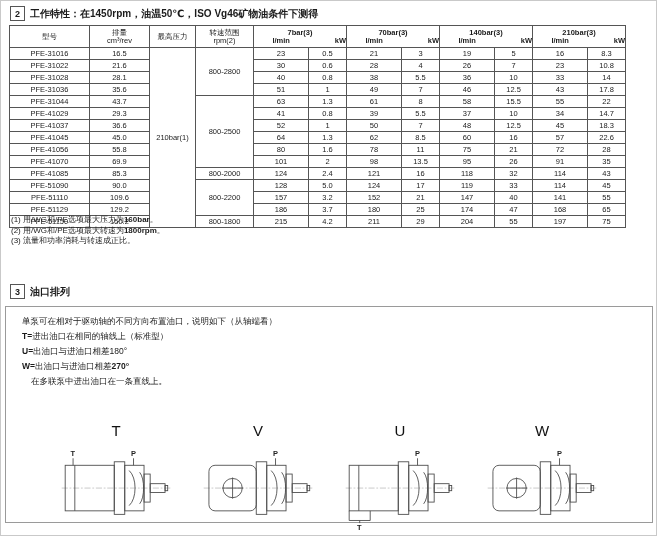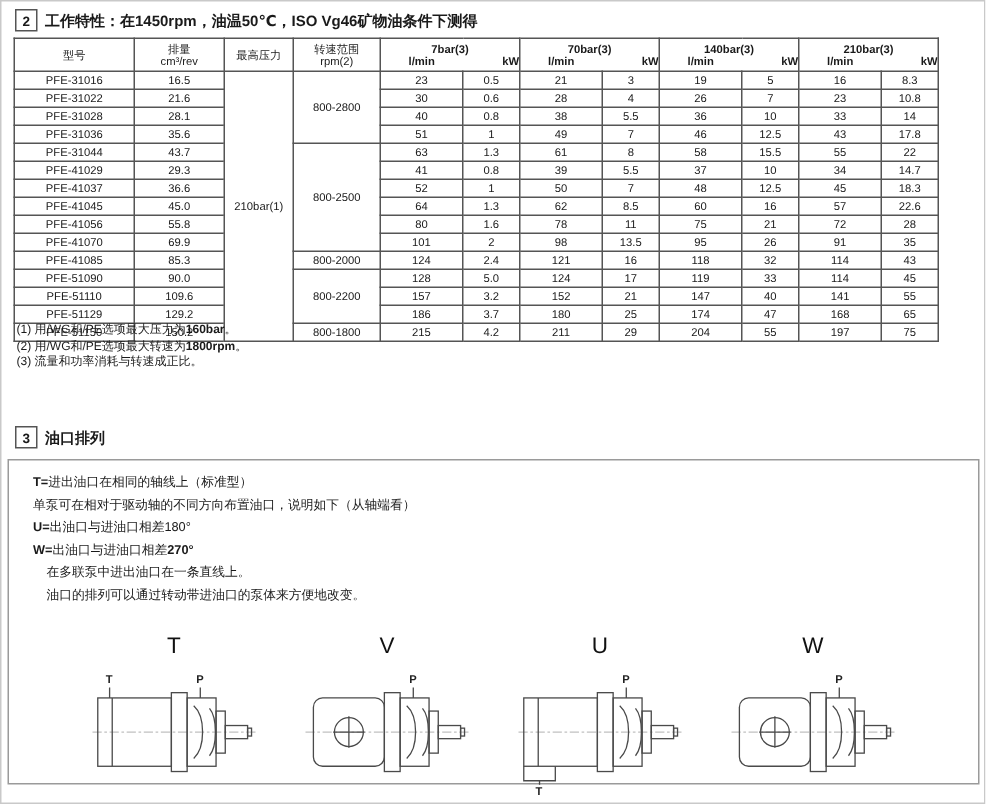--- a/index.html
+++ b/index.html
@@ -300,26 +300,25 @@
       <div><span>(3) 流量和功率消耗与转速成正比。</span></div>
     </div>
 
   <div class="sec-head" id="s3-head">
     <span class="num-box">3</span>
     <span>油口排列</span>
   </div>
 
   <div class="s3-box">
     <div class="s3-text">
+        <div class="line"><span>单泵可在相对于驱动轴的不同方向布置油口，说明如下（从轴端看）</span></div>
         <div class="line"><span style="font-weight: bold;">T=</span><span>进出油口在相同的轴线上（标准型）</span></div>
-        <div class="line"><span>单泵可在相对于驱动轴的不同方向布置油口，说明如下（从轴端看）</span></div>
         <div class="line"><span style="font-weight: bold;">U=</span><span>出油口与进油口相差</span><span style="font-weight: normal;">180°</span></div>
         <div class="line"><span style="font-weight: bold;">W=</span><span>出油口与进油口相差</span><span style="font-weight: bold;">270°</span></div>
         <div class="line indent"><span>在多联泵中进出油口在一条直线上。</span></div>
-        <div class="line indent"><span>油口的排列可以通过转动带进油口的泵体来方便地改变。</span></div>
       </div>
     <div class="diagrams">
         <div class="fig">
           <div class="fig-label">T</div>
           <div>
             <svg width="116" height="92" viewBox="0 0 132 105" xmlns="http://www.w3.org/2000/svg">
               <line x1="4" y1="56" x2="130" y2="56" stroke="#9a9a9a" stroke-width="0.6" stroke-dasharray="7,2,2,2"></line>
               <rect x="8" y="30" width="56" height="52" stroke="#4a4a4a" stroke-width="1" fill="none"></rect>
               <line x1="19" y1="30" x2="19" y2="82" stroke="#4a4a4a" stroke-width="1" fill="none"></line>
               <rect x="64" y="26" width="12" height="60" stroke="#4a4a4a" stroke-width="1" fill="none"></rect>

